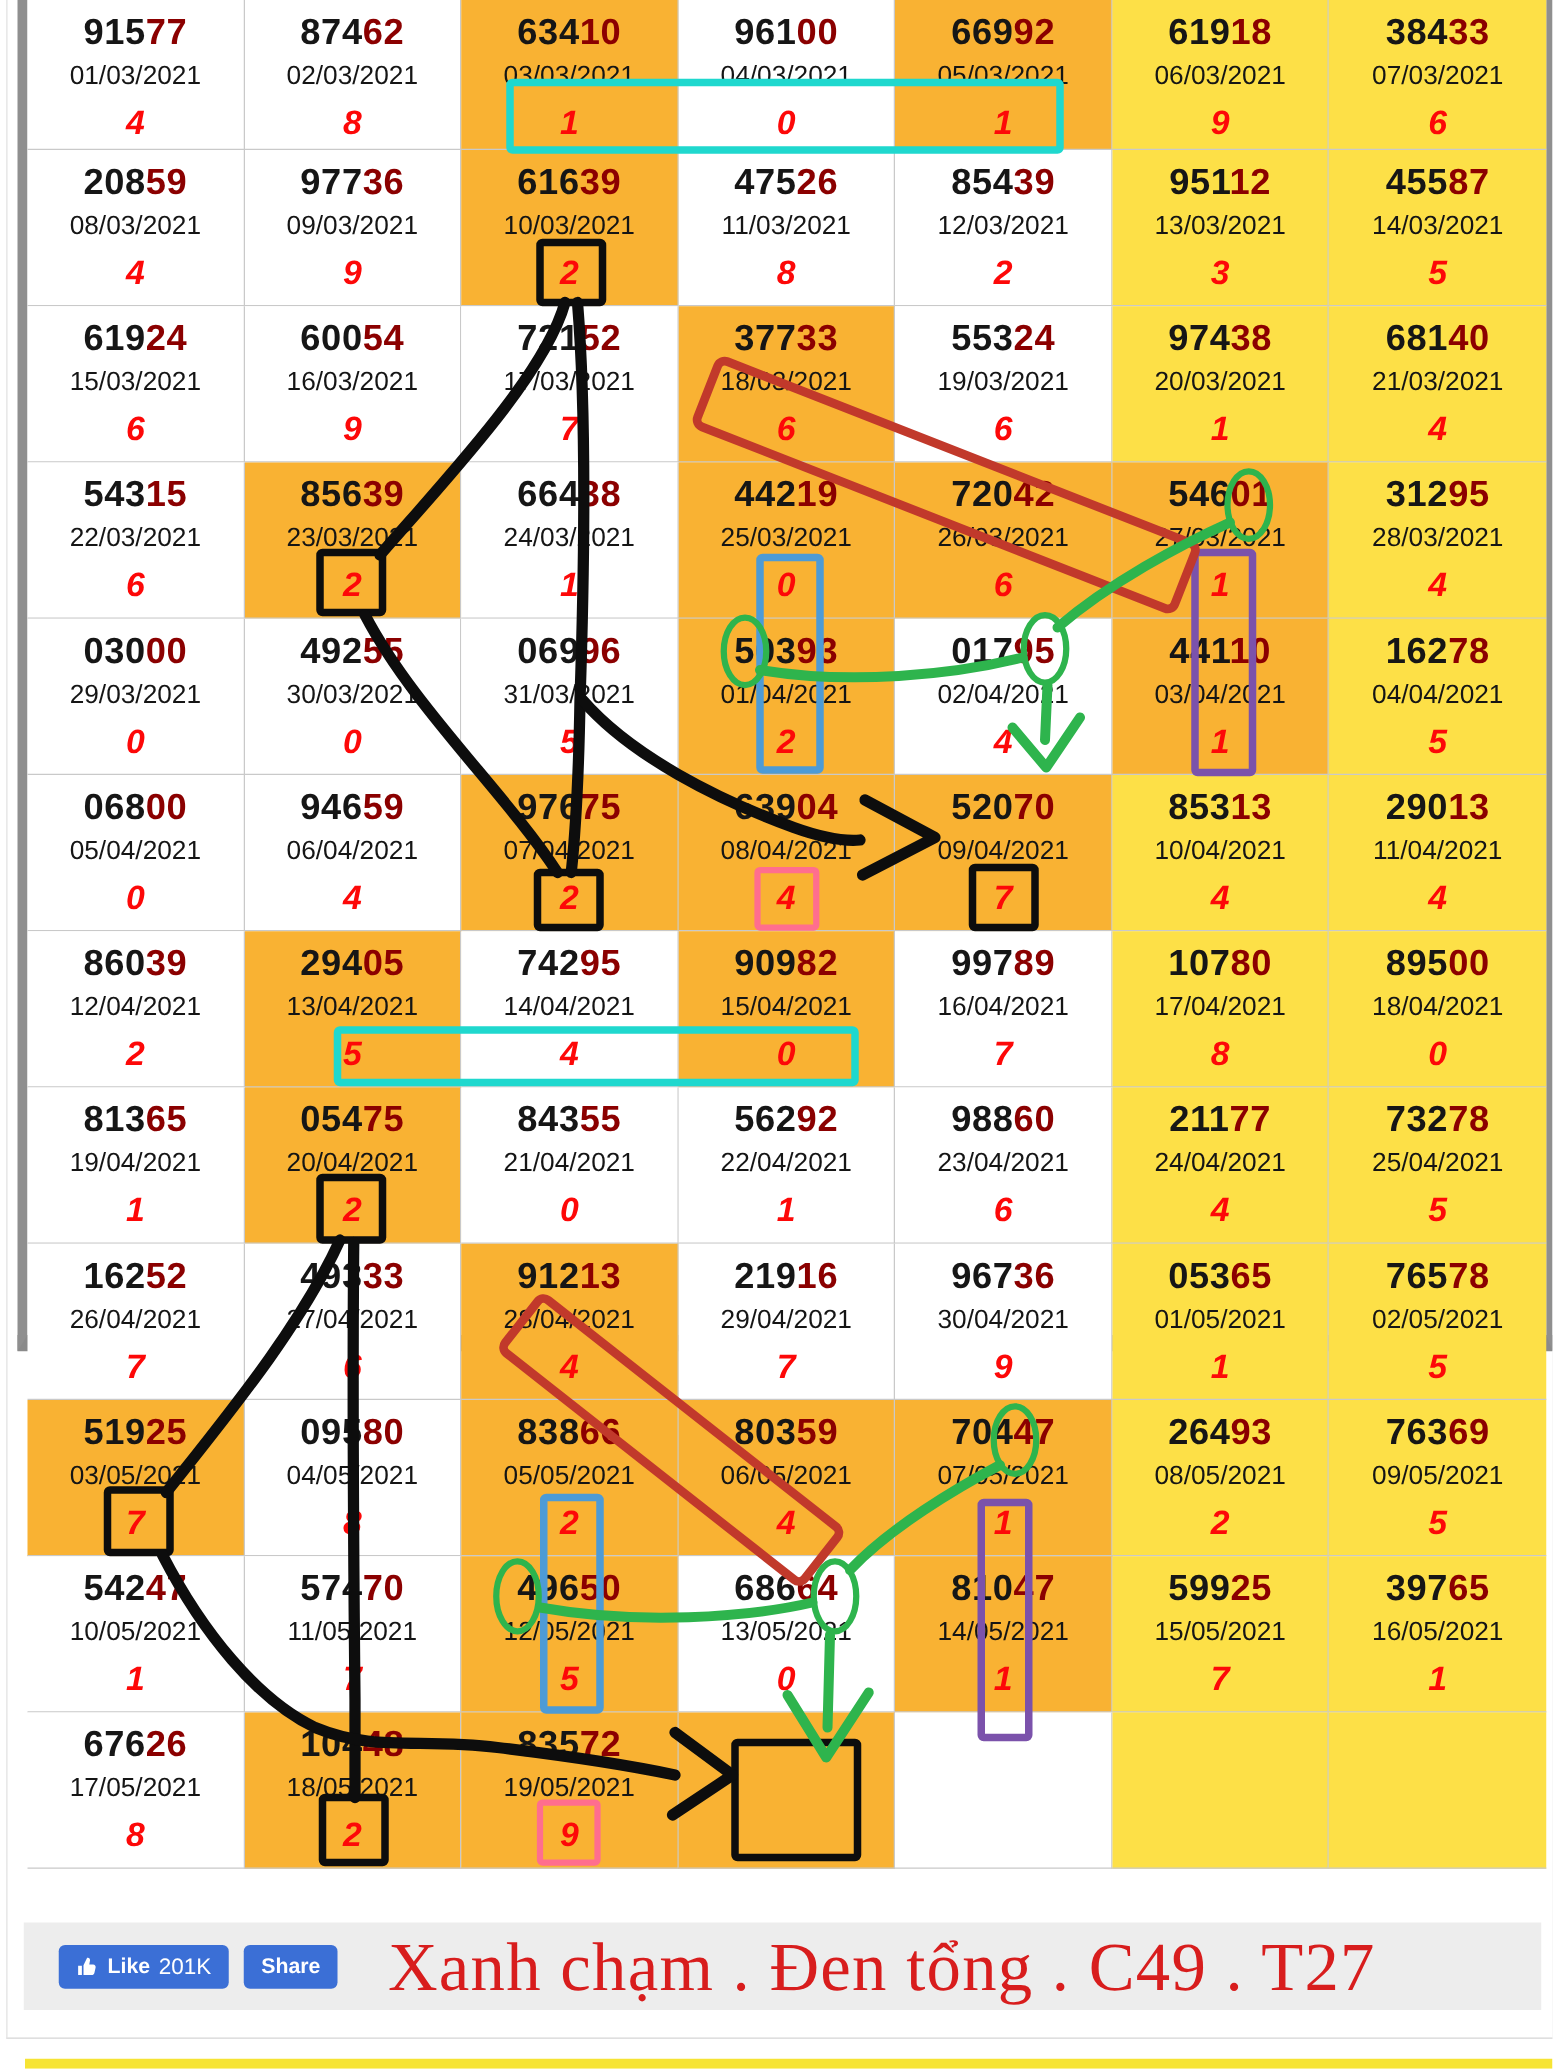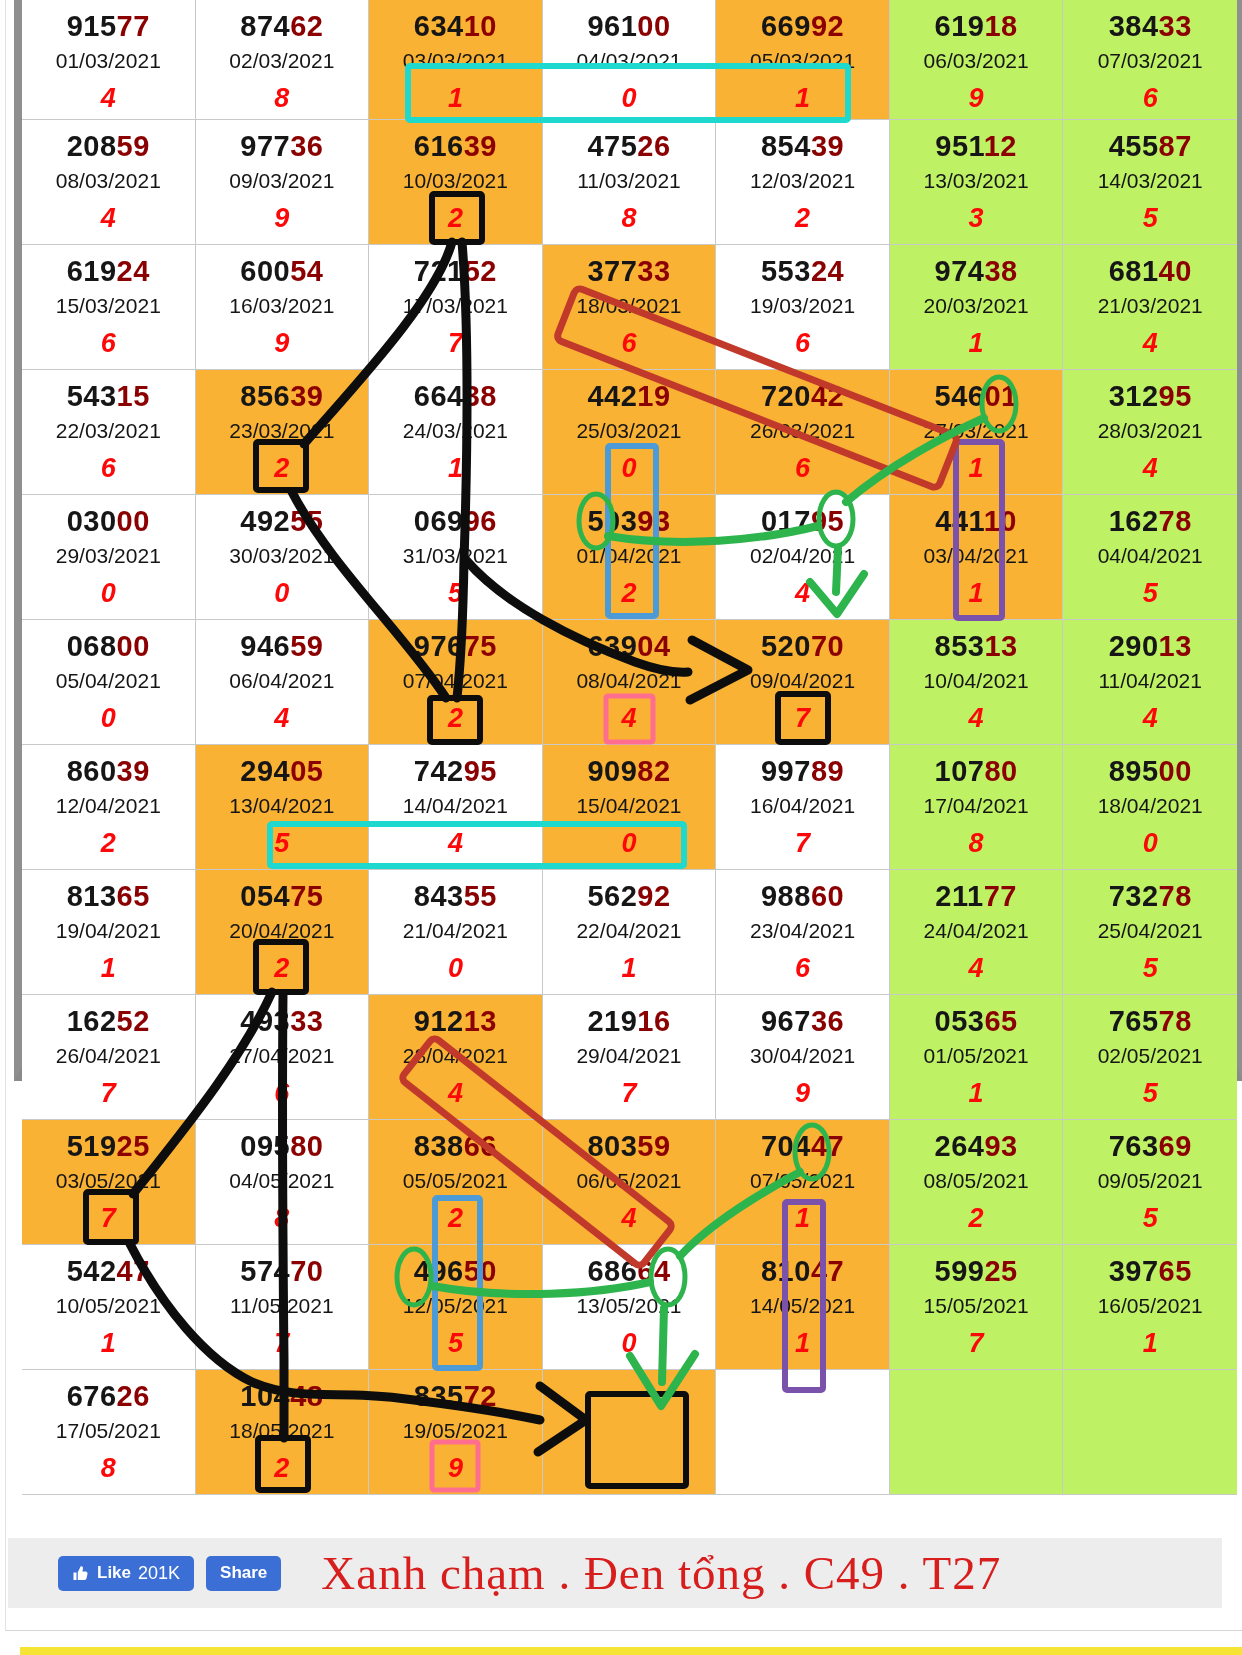--- a/index.html
+++ b/index.html
@@ -10,34 +10,34 @@
        border-left:1px solid #e2e2e2;border-right:1px solid #e2e2e2;border-bottom:1px solid #d5d5d5;}
   .grid-frame{position:absolute;left:14px;top:0;width:1228px;height:1081px;box-sizing:border-box;
        border-left:8px solid #8f8f8f;border-right:5px solid #8f8f8f;border-bottom:13px solid #8a8a8a;background:#fff;}
   #grid{display:grid;grid-template-columns:repeat(7,1fr);grid-template-rows:120px repeat(11,125px);
        width:1215px;height:1495px;}
   .cell{box-sizing:border-box;border-right:1px solid #c9c9c9;border-bottom:1px solid #c9c9c9;
        display:flex;flex-direction:column;align-items:center;padding-top:9px;overflow:hidden;}
   .cell:nth-child(7n){border-right:none;align-items:center;}
   .bg-w{background:#ffffff;}
   .bg-o{background:#f9b233;}
-  .bg-g{background:#bef264;}
+  .bg-g{background:#fde047;}
   .num{font-size:29px;font-weight:bold;line-height:34px;letter-spacing:.5px;color:#161616;}
   .num .mar{color:#8b0000;}
   .date{font-size:21px;line-height:36px;color:#151515;}
   .digit{font-size:27px;font-weight:bold;font-style:italic;color:#fd0808;line-height:38px;}
   #overlay{position:absolute;left:0;top:0;width:1242px;height:1655px;pointer-events:none;}
   
-  .fb-bar{position:absolute;left:8px;top:1538px;width:1214px;height:70px;background:#ededed;
-       display:flex;align-items:center;padding-left:50px;box-sizing:border-box;gap:12px;}
+  .fb-bar{position:absolute;left:19px;top:1538px;width:1214px;height:70px;background:#ededed;
+       display:flex;align-items:center;padding-left:28px;box-sizing:border-box;gap:12px;}
   .btn{background:#3b6fd6;color:#fff;border:none;border-radius:5px;height:35px;
        display:inline-flex;align-items:center;gap:7px;padding:0 14px;font-weight:bold;font-size:17px;
        font-family:"Liberation Sans",sans-serif;cursor:pointer;}
   .btn .cnt{font-weight:normal;font-size:18px;}
-  .caption{font-family:"Liberation Serif","DejaVu Serif",serif;font-size:47px;color:#d81d1d;
+  .caption{font-family:"Liberation Serif","DejaVu Serif",serif;font-size:55px;color:#d81d1d;
        margin-left:28px;white-space:nowrap;letter-spacing:1px;}
   .yellow-bar{position:absolute;left:20px;top:1647px;width:1222px;height:8px;background:#f6e434;}
 </style>
 </head>
 <body>
 
 <div class="page">
   <div class="card-edge"></div>
 
   <div class="grid-frame">

